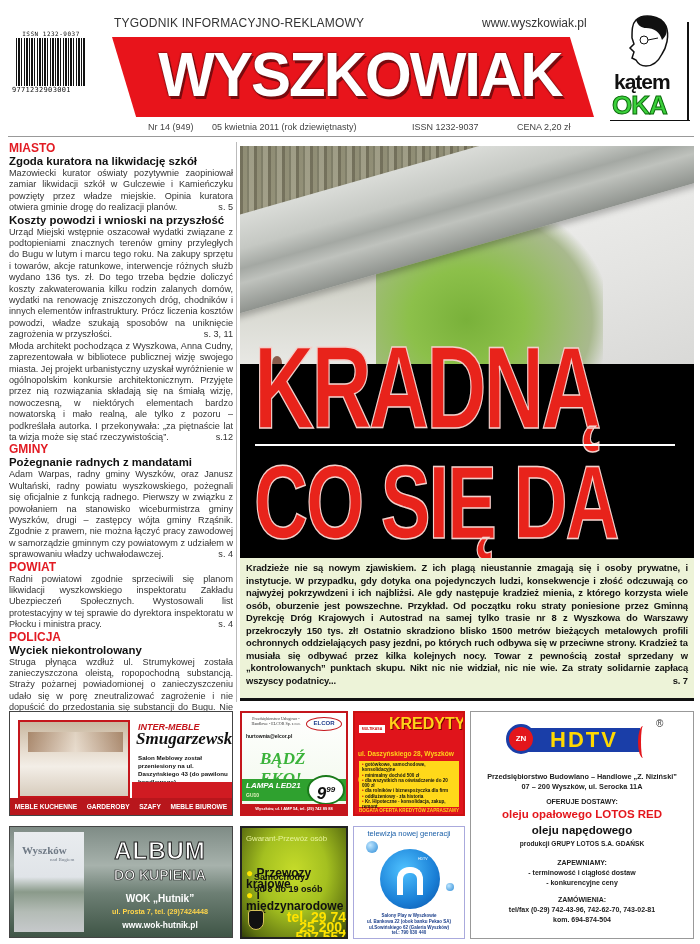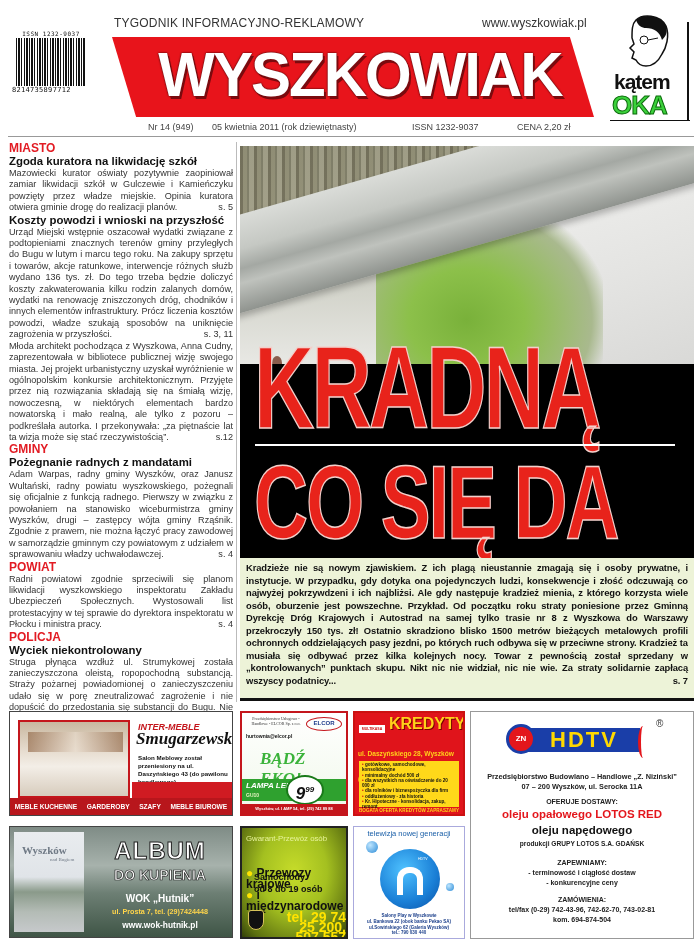--- a/index.html
+++ b/index.html
@@ -87,21 +87,21 @@
     display: flex; justify-content: space-around; align-items: center; font-family: "Liberation Sans", sans-serif; }
 
   .ad-elcor { left: 240px; top: 711px; width: 108px; height: 105px; border: 2px solid #c4161c; background: linear-gradient(180deg,#fff 0%,#f0f8ea 100%); }
   .ad-elcor .company { position: absolute; left: 4px; top: 3px; width: 60px; font-size: 4px; line-height: 5px; text-align: center; color: #333; font-family: "Liberation Serif", serif; }
   .ad-elcor .logo { position: absolute; right: 4px; top: 4px; width: 36px; height: 14px; border: 1.5px solid #c4161c; border-radius: 50%; font-size: 6px; font-weight: bold; color: #1d3a8a; text-align: center; line-height: 11px; font-family: "Liberation Sans", sans-serif; }
   .ad-elcor .url { position: absolute; left: 4px; top: 20px; font-size: 5px; font-weight: bold; color: #111; font-family: "Liberation Sans", sans-serif; }
   .ad-elcor .eko { position: absolute; left: 4px; top: 36px; font-size: 17px; font-weight: bold; font-style: italic; color: #3bb33b; font-family: "Liberation Serif", serif; margin-left: 14px; }
   .ad-elcor .lamp { position: absolute; left: 0; top: 66px; width: 100%; height: 22px; background: #2fa12f; }
   .ad-elcor .lamp-name { position: absolute; left: 4px; top: 68px; font-size: 8px; font-weight: bold; font-style: italic; color: #fff; font-family: "Liberation Sans", sans-serif; }
   .ad-elcor .lamp-type { position: absolute; left: 4px; top: 79px; font-size: 5px; font-weight: bold; color: #e6f2c2; font-family: "Liberation Sans", sans-serif; }
-  .ad-elcor .price { position: absolute; right: 22px; top: 62px; width: 38px; height: 30px; border-radius: 50%; background: #fff; border: 2px solid #1a7a1a; text-align: center;
+  .ad-elcor .price { position: absolute; right: 1px; top: 62px; width: 38px; height: 30px; border-radius: 50%; background: #fff; border: 2px solid #1a7a1a; text-align: center;
     font-size: 17px; font-weight: 900; font-style: italic; line-height: 26px; color: #111; font-family: "Liberation Sans", sans-serif; }
   .ad-elcor .price sup { font-size: 8px; }
   .ad-elcor .addr { position: absolute; left: 0; bottom: 0; width: 100%; height: 10px; background: #c4161c; color: #fff; font-size: 4px; line-height: 10px; text-align: center; font-weight: bold; font-family: "Liberation Sans", sans-serif; }
 
   .ad-kredyty { left: 353px; top: 711px; width: 112px; height: 105px; background: #e0141b; border: 2px solid #c11; }
   .ad-kredyty .badge { position: absolute; left: 4px; top: 12px; width: 26px; height: 8px; background: #fff; font-size: 3.5px; font-weight: bold; text-align: center; line-height: 8px; color:#c11; font-family: "Liberation Sans", sans-serif; }
   .ad-kredyty .title { position: absolute; left: 34px; top: 2px; font-size: 16px; font-weight: 900; color: #ffd11a; font-family: "Liberation Sans", sans-serif; text-shadow: 1px 1px 0 #7a0000; }
   .ad-kredyty .phones { position: absolute; left: 3px; top: 24px; width: 104px; font-size: 7.3px; font-weight: bold; color: #ffd11a; font-family: "Liberation Sans", sans-serif; white-space: nowrap; margin-top: 37px; }
   .ad-kredyty .addr { position: absolute; left: 3px; top: 37px; width: 104px; font-size: 6.6px; font-weight: bold; color: #ffd11a; font-family: "Liberation Sans", sans-serif; white-space: nowrap; }
   .ad-kredyty .list { position: absolute; left: 4px; top: 48px; width: 100px; height: 46px; background: #ffd81a; padding: 1px 3px; font-size: 4.6px; line-height: 5.3px; font-weight: bold; color: #111; font-family: "Liberation Sans", sans-serif; }
@@ -151,21 +151,21 @@
   .ad-play .bubble2 { position: absolute; left: 92px; top: 56px; width: 8px; height: 8px; border-radius: 50%; background: radial-gradient(circle at 35% 35%, #bfe6ff, #2a8ad6); }
   .ad-play .info { position: absolute; left: 0; top: 86px; width: 100%; font-size: 4.5px; line-height: 5.8px; font-weight: bold; color: #1a3e8a; }
 </style>
 </head>
 <body>
 
 <div class="hdr">
   <div class="barcode">
     <div class="issn">ISSN 1232-9037</div>
     <div class="bars"></div>
-    <div class="num">8214735897712</div>
+    <div class="num">9771232903001</div>
   </div>
   <div class="tagline">TYGODNIK  INFORMACYJNO-REKLAMOWY</div>
   <div class="www">www.wyszkowiak.pl</div>
   <div class="banner"></div>
   <div class="masthead">WYSZKOWIAK</div>
   <div class="issueline">
     <span class="nr">Nr 14  (949)</span>
     <span class="date">05  kwietnia  2011 (rok dziewiętnasty)</span>
     <span class="issn2">ISSN 1232-9037</span>
     <span class="price">CENA 2,20 zł</span>

